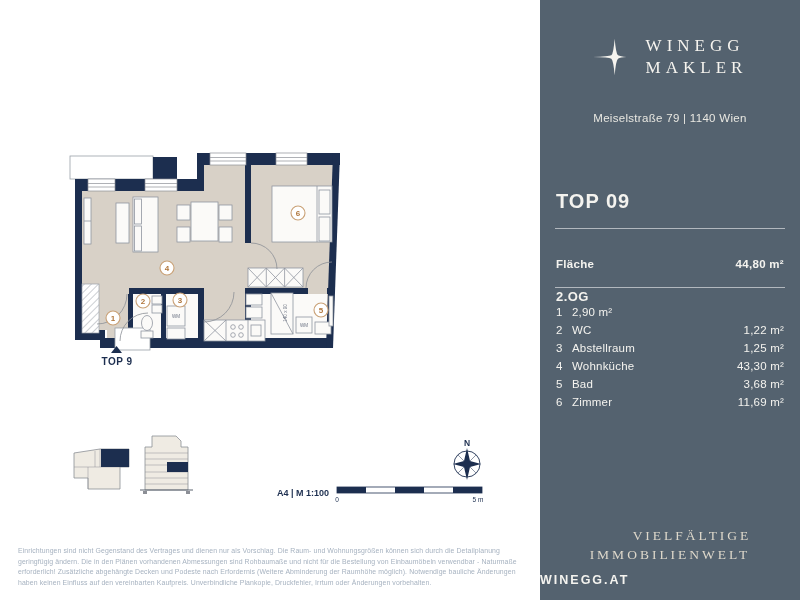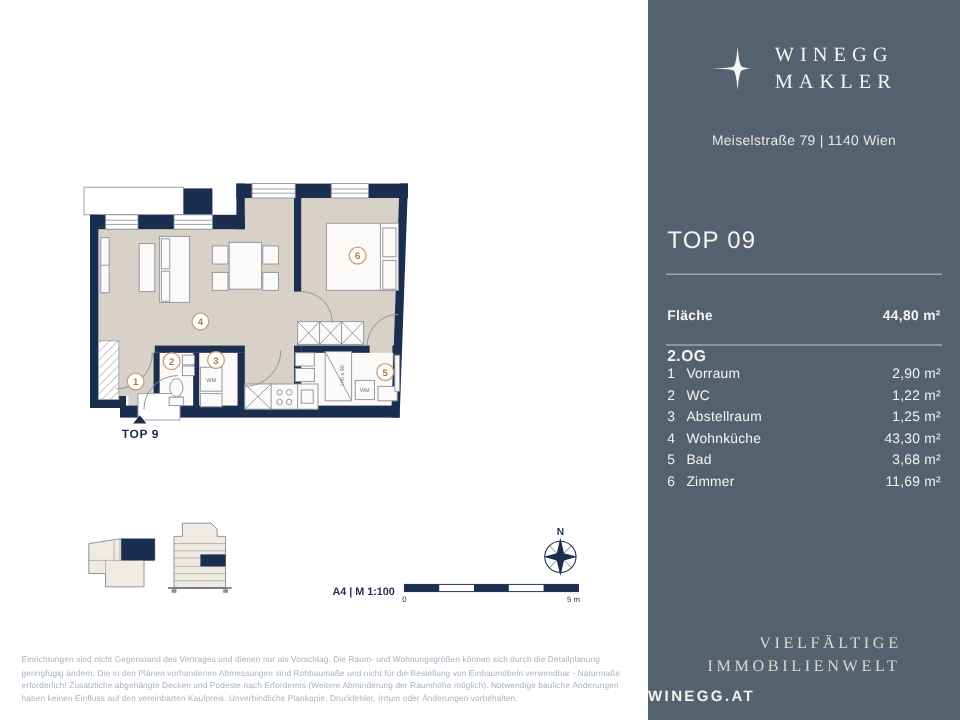--- a/index.html
+++ b/index.html
@@ -11,21 +11,21 @@
   .plan-svg text{font-family:"Liberation Sans",sans-serif;}
 
   .disclaimer{position:absolute;left:18px;top:546px;width:508px;
     font-size:6.9px;line-height:10.7px;color:#a6b2c0;letter-spacing:.1px;}
 
   
   .panel{position:absolute;left:540px;top:0;width:260px;height:600px;background:#54626f;color:#f4f3ef;}
   .logo{position:absolute;top:34px;left:0;right:0;display:flex;justify-content:center;align-items:center;gap:13px;}
   .logo-text{font-family:"Liberation Serif",serif;font-size:17px;line-height:22px;letter-spacing:5px;color:#f6f4ef;}
   .address{position:absolute;top:112px;left:0;right:0;text-align:center;font-size:11.5px;color:#e9e8e2;letter-spacing:.3px;}
-  .unit-title{position:absolute;top:190px;left:16px;font-size:20px;font-weight:normal;letter-spacing:1px;}
+  .unit-title{position:absolute;top:190px;left:16px;font-size:20px;font-weight:bold;letter-spacing:1px;}
   .rule{position:absolute;left:15px;right:15px;height:1px;background:rgba(255,255,255,.55);}
   .rule1{top:228px;} .rule2{top:287px;}
   .floor{position:absolute;top:241px;left:16px;font-size:13px;font-weight:bold;letter-spacing:.4px;margin-top:48px;}
   .area-row{position:absolute;top:258px;left:16px;right:16px;display:flex;justify-content:space-between;font-size:11.5px;font-weight:bold;letter-spacing:.3px;}
   .room-list{position:absolute;top:306px;left:16px;right:16px;}
   .room-row{display:flex;font-size:11.5px;margin-bottom:6px;letter-spacing:.2px;}
   .rn{width:16px;}
   .rname{flex:1;}
   .rarea{text-align:right;}
   .f1{position:absolute;top:506px;left:0;right:0;text-align:center;font-size:13px;color:#f2f1ec;}
@@ -273,21 +273,20 @@
     <div class="floor">2.OG</div>
     <div class="area-row">
       <span>Fläche</span>
       <span>44,80 m²</span>
     </div>
     <div class="rule rule2"></div>
 
     <div class="room-list">
       <div class="room-row">
         <span class="rn">1</span>
-        <span class="rname">Vorraum</span>
         <span class="rarea">2,90 m²</span>
       </div>
       <div class="room-row">
         <span class="rn">2</span>
         <span class="rname">WC</span>
         <span class="rarea">1,22 m²</span>
       </div>
       <div class="room-row">
         <span class="rn">3</span>
         <span class="rname">Abstellraum</span>

